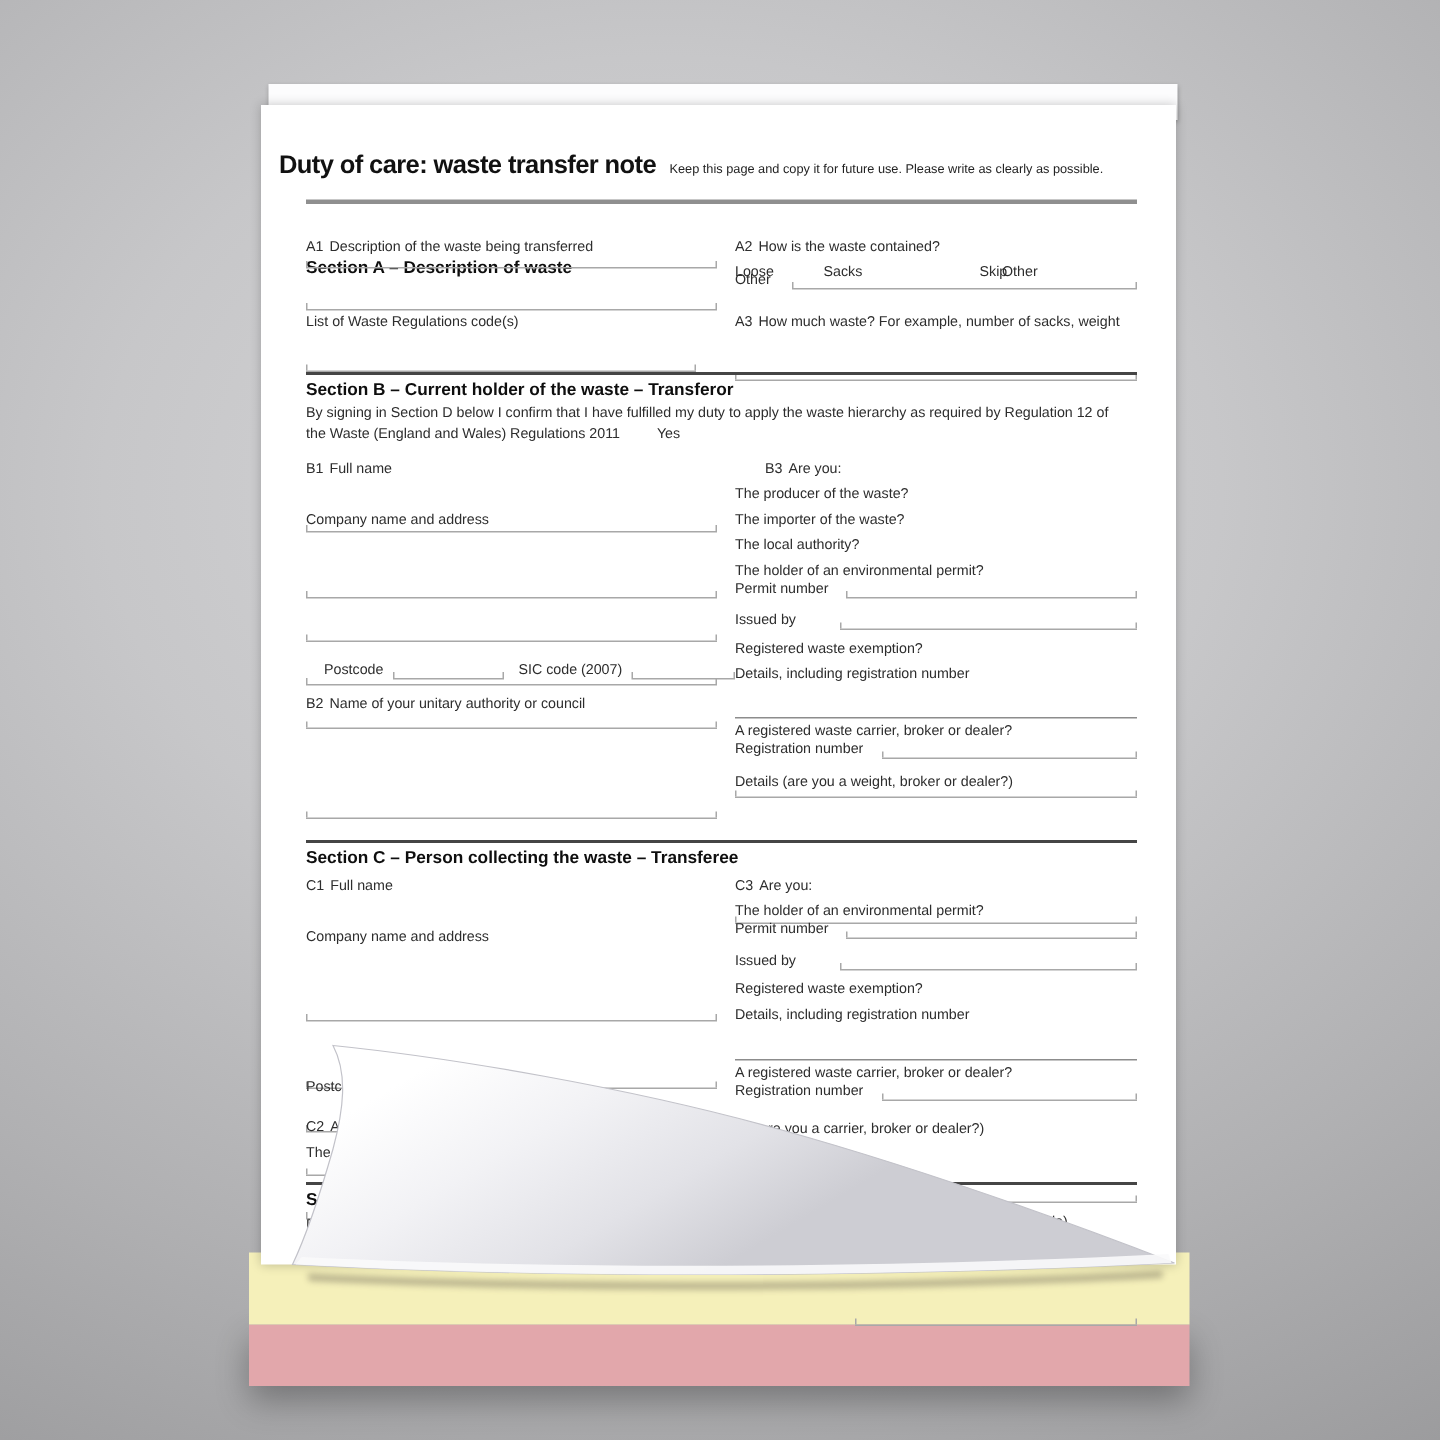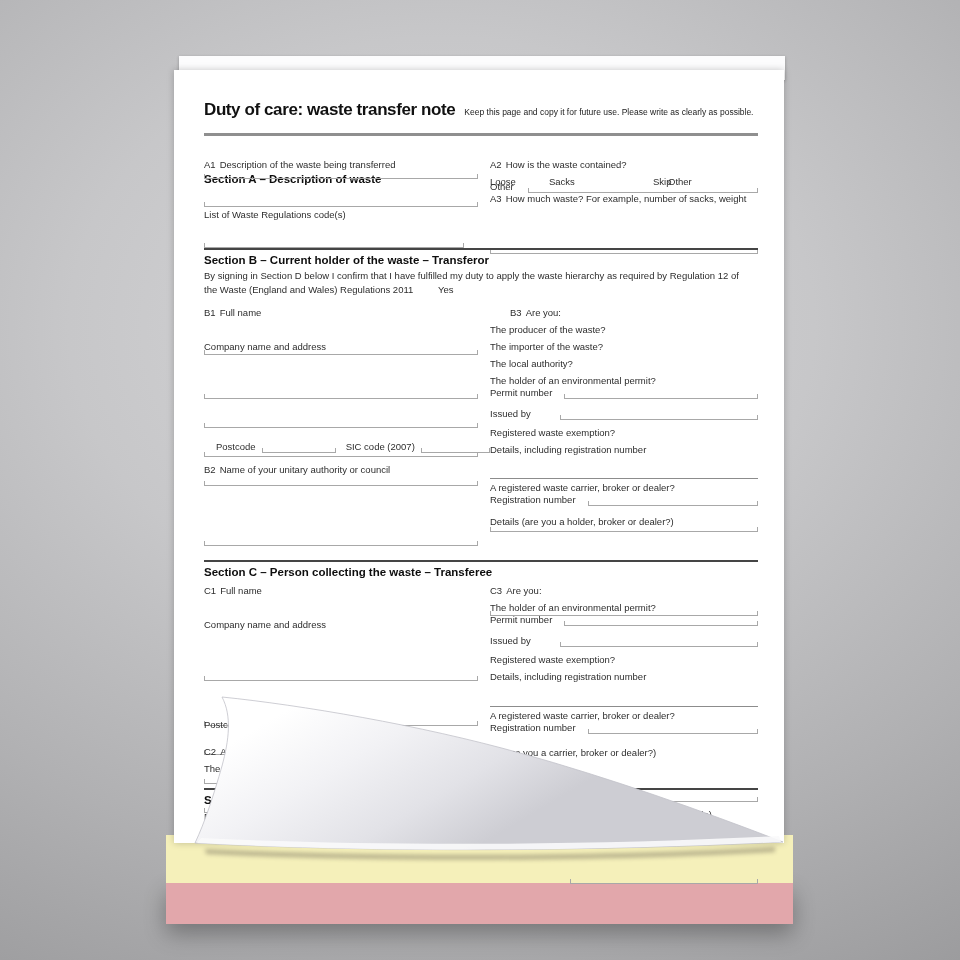--- a/index.html
+++ b/index.html
@@ -32,21 +32,21 @@
 </style>
 </head>
 <body>
 
 <div class="sheet-pink"></div>
 <div class="sheet-yellow"></div>
 <div class="sheet-back"></div>
 
 <div class="page">
 
-  <div class="abs" style="left:30px;top:30px;width:560px;display:flex;align-items:baseline;gap:9px;">
+  <div class="abs" style="left:12px;top:30px;width:560px;display:flex;align-items:baseline;gap:9px;">
     <span class="title">Duty of care: waste transfer note</span>
     <span class="subtitle">Keep this page and copy it for future use. Please write as clearly as possible.</span>
   </div>
   <div class="abs hr-title" style="left:30px;top:63px;width:554px;"></div>
 
   <div class="abs sec" style="left:30px;top:71px;margin-top:32px;">Section A – Description of waste</div>
 
   <div class="abs lbl" style="left:30px;top:90px;">
     <span class="bnum">A1</span><span>Description of the waste being transferred</span>
   </div>
@@ -59,21 +59,21 @@
     <span class="bnum">A2</span><span>How is the waste contained?</span>
   </div>
   <div class="abs lbl" style="left:316px;top:107px;">Loose</div>
   <div class="abs lbl" style="left:375px;top:107px;">Sacks</div>
   <div class="abs lbl" style="left:436px;top:107px;margin-left:43px;">Skip</div>
   <div class="abs lbl" style="left:494px;top:107px;">Other</div>
   <div class="row" style="left:316px;top:112px;width:268px;">
     <span class="lbl">Other</span>
     <span class="fline fl" style="margin-left:8px;"></span>
   </div>
-  <div class="abs lbl" style="left:316px;top:124px;">
+  <div class="abs lbl" style="left:316px;top:140px;">
     <span class="bnum">A3</span><span>How much waste? For example, number of sacks, weight</span>
   </div>
   <div class="abs fline" style="left:316px;top:160px;width:268px;"></div>
 
   <div class="abs hr-sec" style="left:30px;top:178px;width:554px;"></div>
   <div class="abs sec" style="left:30px;top:184px;text-align:center;">Section B – Current holder of the waste – Transferor</div>
   <div class="abs lbl wrap" style="left:30px;top:199px;width:548px;line-height:1.45;">
     <span>By signing in Section D below I confirm that I have fulfilled my duty to apply the waste hierarchy as required by Regulation 12 of the Waste (England and Wales) Regulations 2011</span>
     <span style="margin-left:22px;">Yes</span>
   </div>
@@ -115,21 +115,21 @@
   </div>
   <div class="abs lbl" style="left:316px;top:358px;">Registered waste exemption?</div>
   <div class="abs lbl" style="left:316px;top:375px;">Details, including registration number</div>
   <div class="abs fline" style="left:316px;top:396px;width:268px;"></div>
   <div class="abs hr-thin" style="left:316px;top:408px;width:268px;"></div>
   <div class="abs lbl" style="left:316px;top:413px;">A registered waste carrier, broker or dealer?</div>
   <div class="row" style="left:316px;top:425px;width:268px;">
     <span class="lbl">Registration number</span>
     <span class="fline fl" style="margin-left:6px;"></span>
   </div>
-  <div class="abs lbl" style="left:316px;top:447px;">Details (are you a holder, broker or dealer?)</div>
+  <div class="abs lbl" style="left:316px;top:447px;">Details (are you a weight, broker or dealer?)</div>
   <div class="abs fline" style="left:316px;top:474px;width:268px;"></div>
 
   <div class="abs hr-sec" style="left:30px;top:490px;width:554px;"></div>
   <div class="abs sec" style="left:30px;top:496px;">Section C – Person collecting the waste – Transferee</div>
 
   <div class="abs lbl" style="left:30px;top:516px;">
     <span class="bnum">C1</span><span>Full name</span>
   </div>
   <div class="abs fline" style="left:30px;top:533px;width:274px;"></div>
   <div class="abs lbl" style="left:30px;top:550px;">Company name and address</div>

